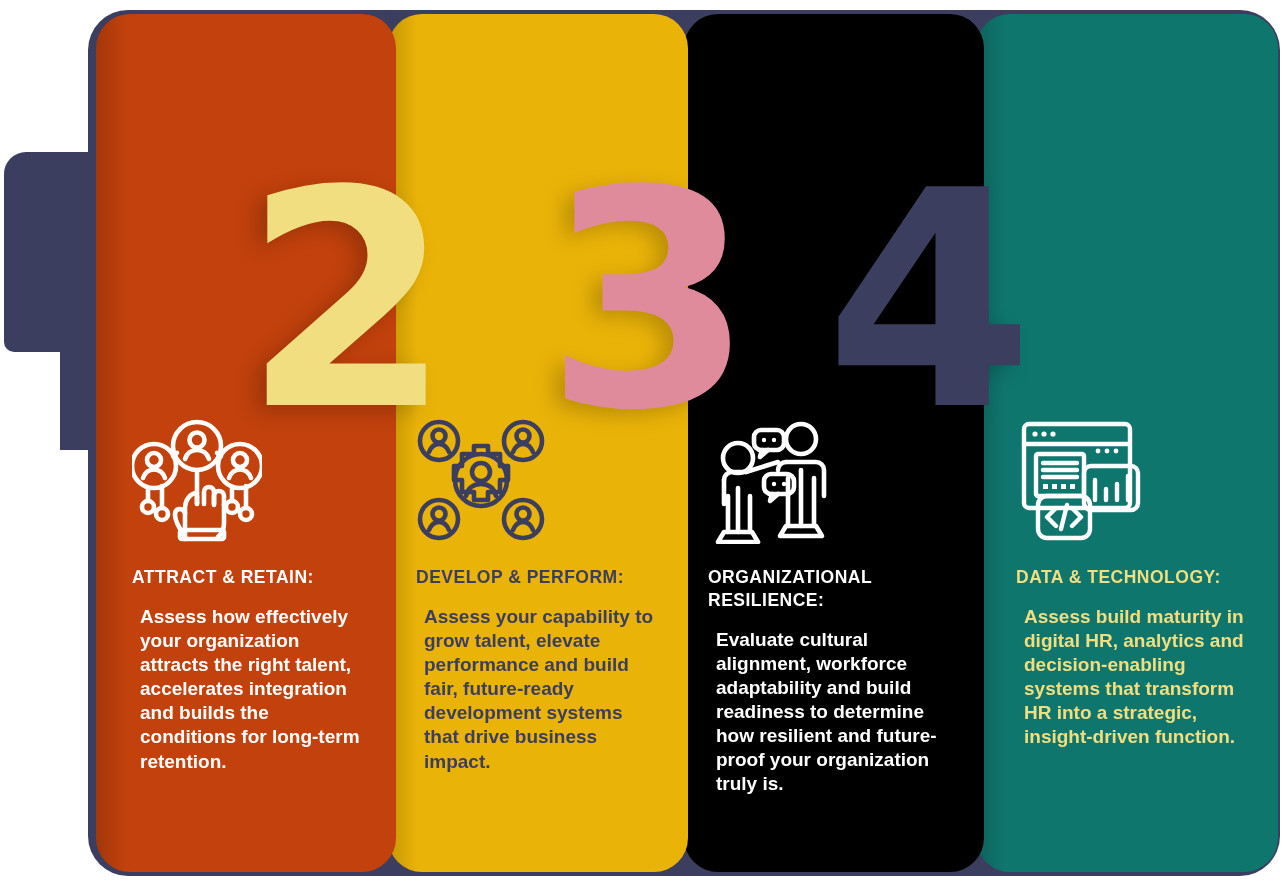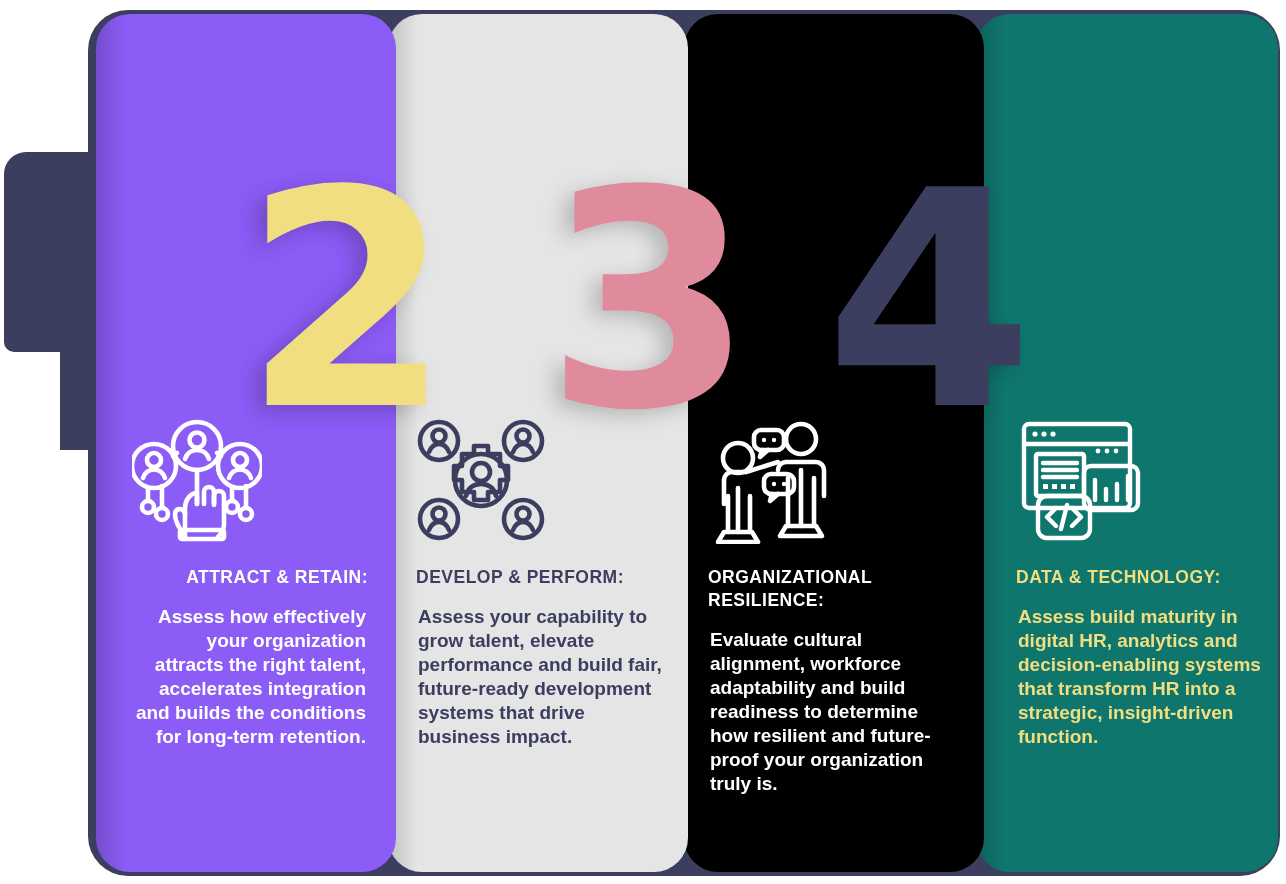--- a/index.html
+++ b/index.html
@@ -33,22 +33,22 @@
   }
 
   
   .col{
     position:absolute;top:14px;height:858px;
     border-radius:34px;
     overflow:visible;
   }
   .col-inner{position:absolute;inset:0;border-radius:34px;overflow:hidden;}
 
-  #col1{left:96px;width:300px;background:#8b5cf6;z-index:4;text-align:right;}
-  #col2{left:388px;width:300px;background:#e5e5e5;z-index:3;}
+  #col1{left:96px;width:300px;background:#c2410c;z-index:4;}
+  #col2{left:388px;width:300px;background:#eab308;z-index:3;}
   #col3{left:684px;width:300px;background:#000000;z-index:2;}
   #col4{left:976px;width:302px;background:#0f766e;z-index:1;}
 
   
   .edge-shadow{
     position:absolute;left:0;top:0;bottom:0;width:30px;
     background:linear-gradient(to right, rgba(0,0,0,0.16), rgba(0,0,0,0));
     pointer-events:none;
   }
 
@@ -82,21 +82,21 @@
     font-size:17.5px;
     font-weight:700;
     letter-spacing:0.5px;
     line-height:1.3;
     margin:0 0 16px 0;
   }
   .pill-body{
     font-size:19px;
     font-weight:700;
     line-height:1.27;
-    margin:2px;
+    margin:8px;
   }
 
   
   .t-light{color:#ffffff;}
   .t-dark{color:#3B3E5E;}
   .t-yellow{color:#F1DE80;}
 </style>
 </head>
 <body>
 

